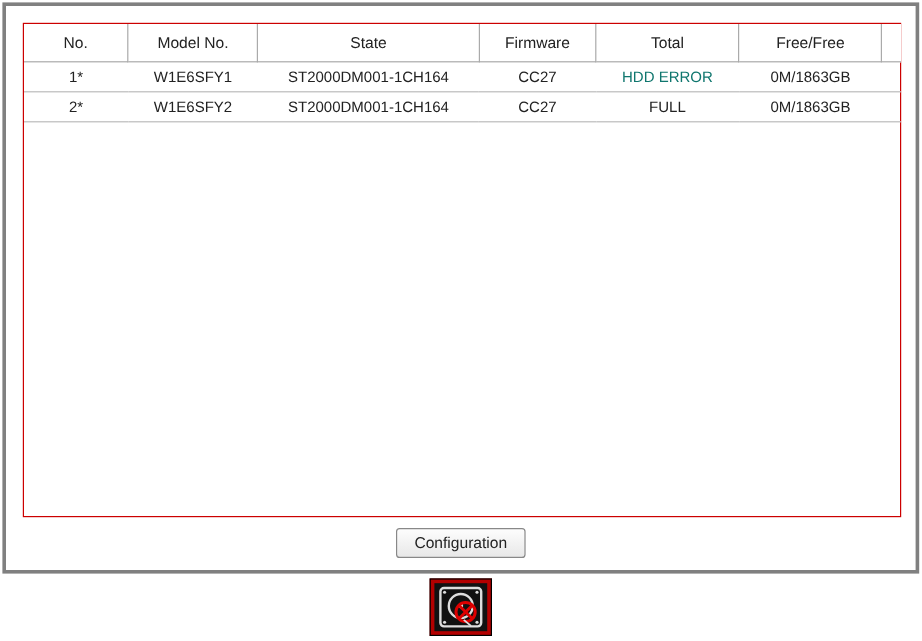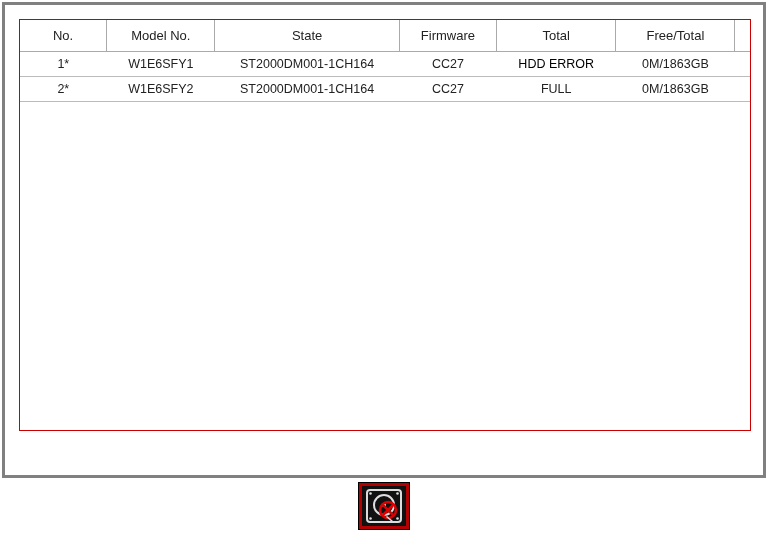--- a/index.html
+++ b/index.html
@@ -62,21 +62,21 @@
       color: #222;
       font-size: 12.5px;
     }
     .col-no { width: 80px; }
     .col-serial { width: 100px; }
     .col-model { width: 170px; }
     .col-firmware { width: 90px; }
     .col-state { width: 110px; }
     .col-freetotal { width: 110px; }
     .col-free { width: 60px; }
-    .state-error { color: #000000; }
+    .state-error { color: #0f766e; }
     .button-bar {
       position: absolute;
       left: 0; right: 0;
       bottom: 10px;
       text-align: center;
     }
     .config-button {
       display: inline-block;
       padding: 4px 14px;
       font-size: 13px;
@@ -121,21 +121,21 @@
     <div class="scroll-area">
       <div class="table-wrap">
         <table>
           <thead>
             <tr>
               <th class="col-no">No.</th>
               <th class="col-serial">Model No.</th>
               <th class="col-model">State</th>
               <th class="col-firmware">Firmware</th>
               <th class="col-state">Total</th>
-              <th class="col-freetotal">Free/Total</th>
+              <th class="col-freetotal">Free/Free</th>
               <th class="col-free">Free</th>
             </tr>
           </thead>
           <tbody>
             <tr>
               <td>1*</td>
               <td>W1E6SFY1</td>
               <td>ST2000DM001-1CH164</td>
               <td>CC27</td>
               <td class="state-error">HDD ERROR</td>
@@ -150,20 +150,23 @@
               <td>FULL</td>
               <td>0M/1863GB</td>
               <td>0s</td>
             </tr>
           </tbody>
         </table>
       </div>
     </div>
   </div>
 
+  <div class="button-bar">
+    <button class="config-button">Configuration</button>
+  </div>
 </div>
 
 <div class="footer-icon-wrap">
   <div class="footer-icon-inner">
     <svg width="38" height="36" viewBox="0 0 38 36">
       <rect x="2" y="2" width="34" height="32" rx="3" fill="none" stroke="#ddd" stroke-width="2"></rect>
       <circle cx="5.5" cy="5.5" r="1.3" fill="#ddd"></circle>
       <circle cx="32.5" cy="5.5" r="1.3" fill="#ddd"></circle>
       <circle cx="5.5" cy="30.5" r="1.3" fill="#ddd"></circle>
       <circle cx="32.5" cy="30.5" r="1.3" fill="#ddd"></circle>

